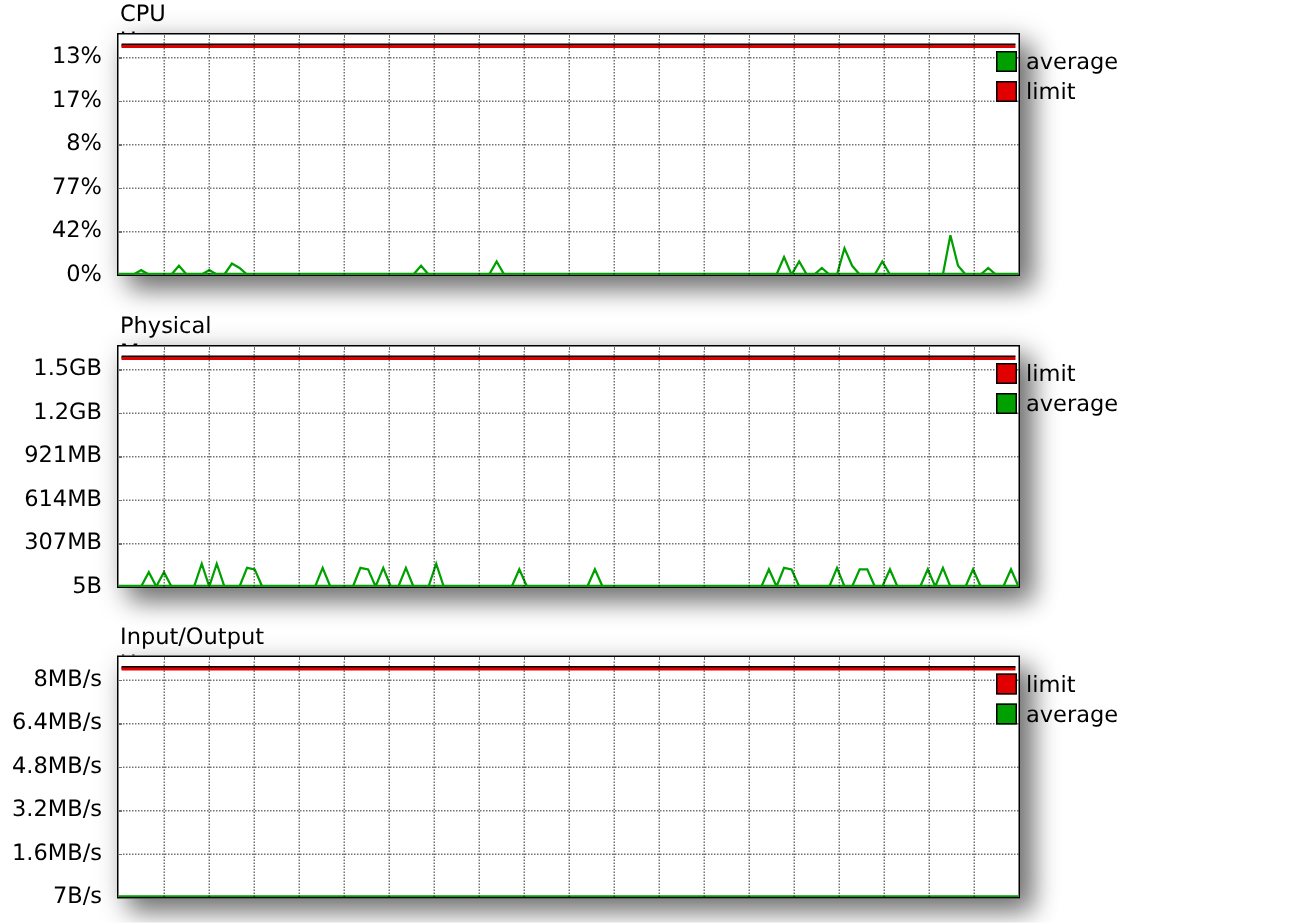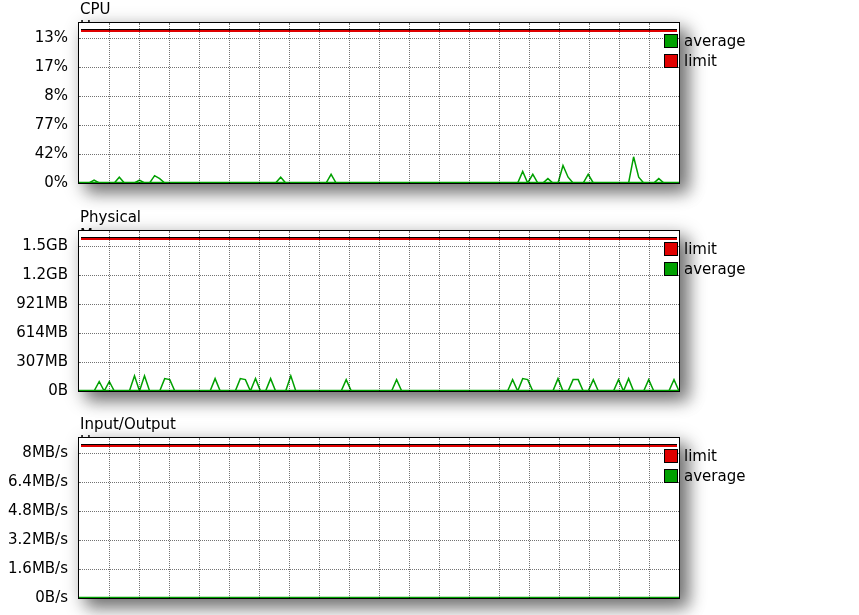--- a/index.html
+++ b/index.html
@@ -81,21 +81,21 @@
     <div class="legend-item">
       <span class="legend-swatch" style="background: rgb(224, 0, 0);"></span>
       <span>limit</span>
     </div>
   </div>
 </div>
 
 <div class="chart-block" style="top:208px;height:200px;">
   <div class="chart-title">Physical Memory Usage</div>
   <div class="y-axis">
-    <div class="y-tick" style="top:100%">0B</div>
+    <div class="y-tick" style="top:100%">5B</div>
     <div class="y-tick" style="top:81.8%">307MB</div>
     <div class="y-tick" style="top:63.6%">614MB</div>
     <div class="y-tick" style="top:45.5%">921MB</div>
     <div class="y-tick" style="top:27.3%">1.2GB</div>
     <div class="y-tick" style="top:9.1%">1.5GB</div>
   </div>
   <div class="plot" id="plot-mem">
     <div class="limit-line" style="top:4.5%"></div>
     <svg class="series" id="svg-mem" viewBox="0 0 600 160" preserveAspectRatio="none">
           <path d="M0.0 160.0 L5.0 160.0 L10.1 160.0 L15.1 160.0 L20.2 150.5 L25.2 160.0 L30.3 150.5 L35.3 160.0 L40.3 160.0 L45.4 160.0 L50.4 160.0 L55.5 144.8 L60.5 160.0 L65.5 144.8 L70.6 160.0 L75.6 160.0 L80.7 160.0 L85.7 147.6 L90.8 148.6 L95.8 160.0 L100.8 160.0 L105.9 160.0 L110.9 160.0 L116.0 160.0 L121.0 160.0 L126.1 160.0 L131.1 160.0 L136.1 147.6 L141.2 160.0 L146.2 160.0 L151.3 160.0 L156.3 160.0 L161.3 147.6 L166.4 148.6 L171.4 160.0 L176.5 147.6 L181.5 160.0 L186.6 160.0 L191.6 147.6 L196.6 160.0 L201.7 160.0 L206.7 160.0 L211.8 144.8 L216.8 160.0 L221.8 160.0 L226.9 160.0 L231.9 160.0 L237.0 160.0 L242.0 160.0 L247.1 160.0 L252.1 160.0 L257.1 160.0 L262.2 160.0 L267.2 148.6 L272.3 160.0 L277.3 160.0 L282.4 160.0 L287.4 160.0 L292.4 160.0 L297.5 160.0 L302.5 160.0 L307.6 160.0 L312.6 160.0 L317.6 148.6 L322.7 160.0 L327.7 160.0 L332.8 160.0 L337.8 160.0 L342.9 160.0 L347.9 160.0 L352.9 160.0 L358.0 160.0 L363.0 160.0 L368.1 160.0 L373.1 160.0 L378.2 160.0 L383.2 160.0 L388.2 160.0 L393.3 160.0 L398.3 160.0 L403.4 160.0 L408.4 160.0 L413.4 160.0 L418.5 160.0 L423.5 160.0 L428.6 160.0 L433.6 148.6 L438.7 160.0 L443.7 147.6 L448.7 148.6 L453.8 160.0 L458.8 160.0 L463.9 160.0 L468.9 160.0 L473.9 160.0 L479.0 147.6 L484.0 160.0 L489.1 160.0 L494.1 148.6 L499.2 148.6 L504.2 160.0 L509.2 160.0 L514.3 148.6 L519.3 160.0 L524.4 160.0 L529.4 160.0 L534.5 160.0 L539.5 148.6 L544.5 160.0 L549.6 147.6 L554.6 160.0 L559.7 160.0 L564.7 160.0 L569.7 148.6 L574.8 160.0 L579.8 160.0 L584.9 160.0 L589.9 160.0 L595.0 148.6 L600.0 160.0" fill="none" stroke="#00a000" stroke-width="1.5"></path>
@@ -134,21 +134,21 @@
     <div class="legend-item">
       <span class="legend-swatch" style="background: rgb(0, 160, 0);"></span>
       <span>average</span>
     </div>
   </div>
 </div>
 
 <div class="chart-block" style="top:415px;height:200px;">
   <div class="chart-title">Input/Output Usage</div>
   <div class="y-axis">
-    <div class="y-tick" style="top:100%">0B/s</div>
+    <div class="y-tick" style="top:100%">7B/s</div>
     <div class="y-tick" style="top:81.8%">1.6MB/s</div>
     <div class="y-tick" style="top:63.6%">3.2MB/s</div>
     <div class="y-tick" style="top:45.5%">4.8MB/s</div>
     <div class="y-tick" style="top:27.3%">6.4MB/s</div>
     <div class="y-tick" style="top:9.1%">8MB/s</div>
   </div>
   <div class="plot" id="plot-io">
     <div class="limit-line" style="top:4.5%"></div>
     <svg class="series" id="svg-io" viewBox="0 0 600 160" preserveAspectRatio="none">
           <path d="M0.0 160.0 L5.0 160.0 L10.1 160.0 L15.1 160.0 L20.2 160.0 L25.2 160.0 L30.3 160.0 L35.3 160.0 L40.3 160.0 L45.4 160.0 L50.4 160.0 L55.5 160.0 L60.5 160.0 L65.5 160.0 L70.6 160.0 L75.6 160.0 L80.7 160.0 L85.7 160.0 L90.8 160.0 L95.8 160.0 L100.8 160.0 L105.9 160.0 L110.9 160.0 L116.0 160.0 L121.0 160.0 L126.1 160.0 L131.1 160.0 L136.1 160.0 L141.2 160.0 L146.2 160.0 L151.3 160.0 L156.3 160.0 L161.3 160.0 L166.4 160.0 L171.4 160.0 L176.5 160.0 L181.5 160.0 L186.6 160.0 L191.6 160.0 L196.6 160.0 L201.7 160.0 L206.7 160.0 L211.8 160.0 L216.8 160.0 L221.8 160.0 L226.9 160.0 L231.9 160.0 L237.0 160.0 L242.0 160.0 L247.1 160.0 L252.1 160.0 L257.1 160.0 L262.2 160.0 L267.2 160.0 L272.3 160.0 L277.3 160.0 L282.4 160.0 L287.4 160.0 L292.4 160.0 L297.5 160.0 L302.5 160.0 L307.6 160.0 L312.6 160.0 L317.6 160.0 L322.7 160.0 L327.7 160.0 L332.8 160.0 L337.8 160.0 L342.9 160.0 L347.9 160.0 L352.9 160.0 L358.0 160.0 L363.0 160.0 L368.1 160.0 L373.1 160.0 L378.2 160.0 L383.2 160.0 L388.2 160.0 L393.3 160.0 L398.3 160.0 L403.4 160.0 L408.4 160.0 L413.4 160.0 L418.5 160.0 L423.5 160.0 L428.6 160.0 L433.6 160.0 L438.7 160.0 L443.7 160.0 L448.7 160.0 L453.8 160.0 L458.8 160.0 L463.9 160.0 L468.9 160.0 L473.9 160.0 L479.0 160.0 L484.0 160.0 L489.1 160.0 L494.1 160.0 L499.2 160.0 L504.2 160.0 L509.2 160.0 L514.3 160.0 L519.3 160.0 L524.4 160.0 L529.4 160.0 L534.5 160.0 L539.5 160.0 L544.5 160.0 L549.6 160.0 L554.6 160.0 L559.7 160.0 L564.7 160.0 L569.7 160.0 L574.8 160.0 L579.8 160.0 L584.9 160.0 L589.9 160.0 L595.0 160.0 L600.0 160.0" fill="none" stroke="#00a000" stroke-width="1.5"></path>

